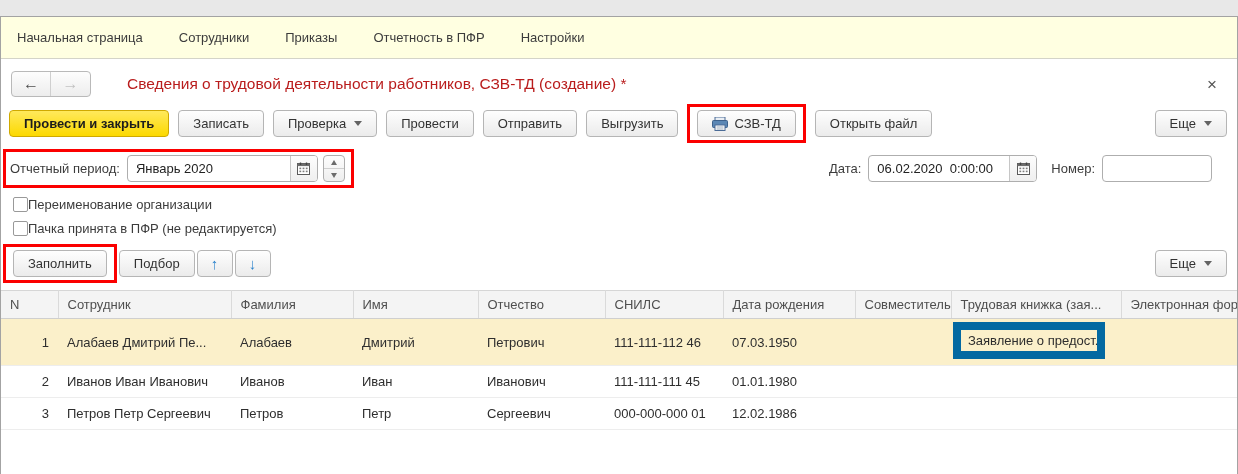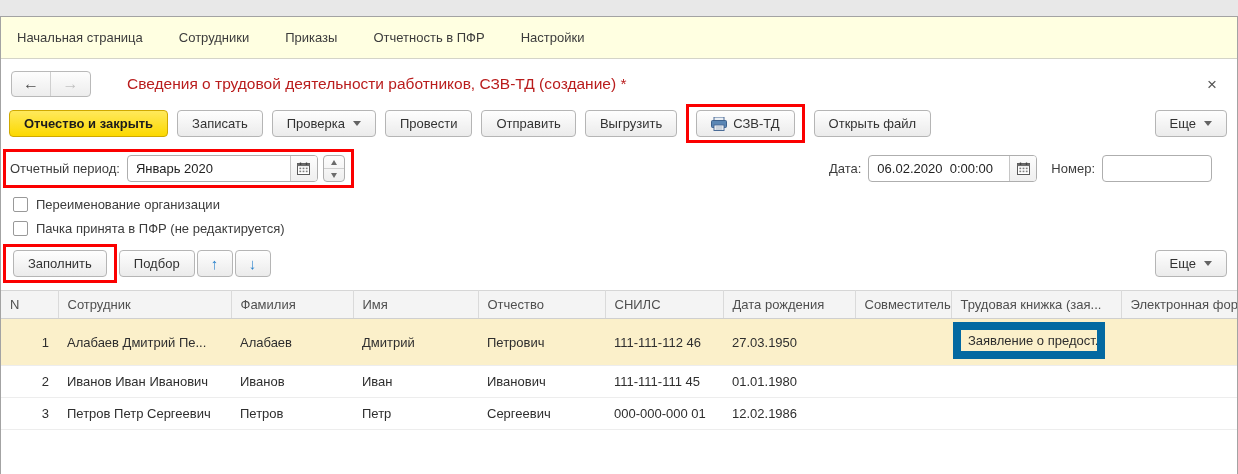--- a/index.html
+++ b/index.html
@@ -54,21 +54,21 @@
   .field .cal-seg { width:27px; display:flex; align-items:center; justify-content:center;
     border-left:1px solid #c6c6c6; background:linear-gradient(#fdfdfd,#efefef); }
   .spinner { display:flex; flex-direction:column; border:1px solid #aeaeae; border-radius:4px;
     overflow:hidden; margin-left:4px; height:27px; width:22px; background:linear-gradient(#fdfdfd,#eee); }
   .spin-half { flex:1; display:flex; align-items:center; justify-content:center; }
   .spin-half.up { border-bottom:1px solid #cfcfcf; }
   .tri-up { width:0;height:0;border-left:3.5px solid transparent;border-right:3.5px solid transparent;border-bottom:5px solid #6b6b6b; }
   .tri-dn { width:0;height:0;border-left:3.5px solid transparent;border-right:3.5px solid transparent;border-top:5px solid #6b6b6b; }
 
   
-  .cb-row { display:flex; align-items:center; gap:8px; padding:3px 0 3px 12px; height:24px; }
+  .cb-row { display:flex; align-items:center; padding:3px 0 3px 12px; height:24px; }
   .checkbox { width:15px; height:15px; border:1px solid #999; border-radius:2px; background:#fff; flex:0 0 auto; }
   .cb-label { font-size:13px; color:#3c3c3c; }
 
   
   .fill-row { display:flex; align-items:center; gap:2px; padding:4px 10px 5px 0; }
   .icon-btn { width:36px; justify-content:center; padding:4px 0; }
   .arrow-glyph { font-size:15px; font-weight:bold; color:#2f85cd; line-height:1; }
 
   
   table.grid { width:100%; border-collapse:collapse; table-layout:fixed; margin-top:2px; }
@@ -108,21 +108,21 @@
   <div class="titlebar">
     <div class="nav-group">
       <button class="nav-btn back">←</button>
       <button class="nav-btn fwd">→</button>
     </div>
     <div class="page-title">Сведения о трудовой деятельности работников, СЗВ-ТД (создание) *</div>
     <div class="close-x">×</div>
   </div>
 
   <div class="toolbar">
-    <button class="btn btn-primary">Отчество и закрыть</button>
+    <button class="btn btn-primary">Провести и закрыть</button>
     <button class="btn">Записать</button>
     <button class="btn">
       <span>Проверка</span>
       <span class="caret"></span>
     </button>
     <button class="btn">Провести</button>
     <button class="btn">Отправить</button>
     <button class="btn">Выгрузить</button>
     <span class="red-box pad">
       <button class="btn">
@@ -256,21 +256,21 @@
       </tr>
     </thead>
     <tbody>
       <tr class="selected">
         <td class="num">1</td>
         <td>Алабаев Дмитрий Пе...</td>
         <td>Алабаев</td>
         <td>Дмитрий</td>
         <td>Петрович</td>
         <td>111-111-112 46</td>
-        <td>27.03.1950</td>
+        <td>07.03.1950</td>
         <td></td>
         <td>
           <span class="cell-chip">Заявление о предост...</span>
         </td>
         <td></td>
       </tr>
       <tr>
         <td class="num">2</td>
         <td>Иванов Иван Иванович</td>
         <td>Иванов</td>

